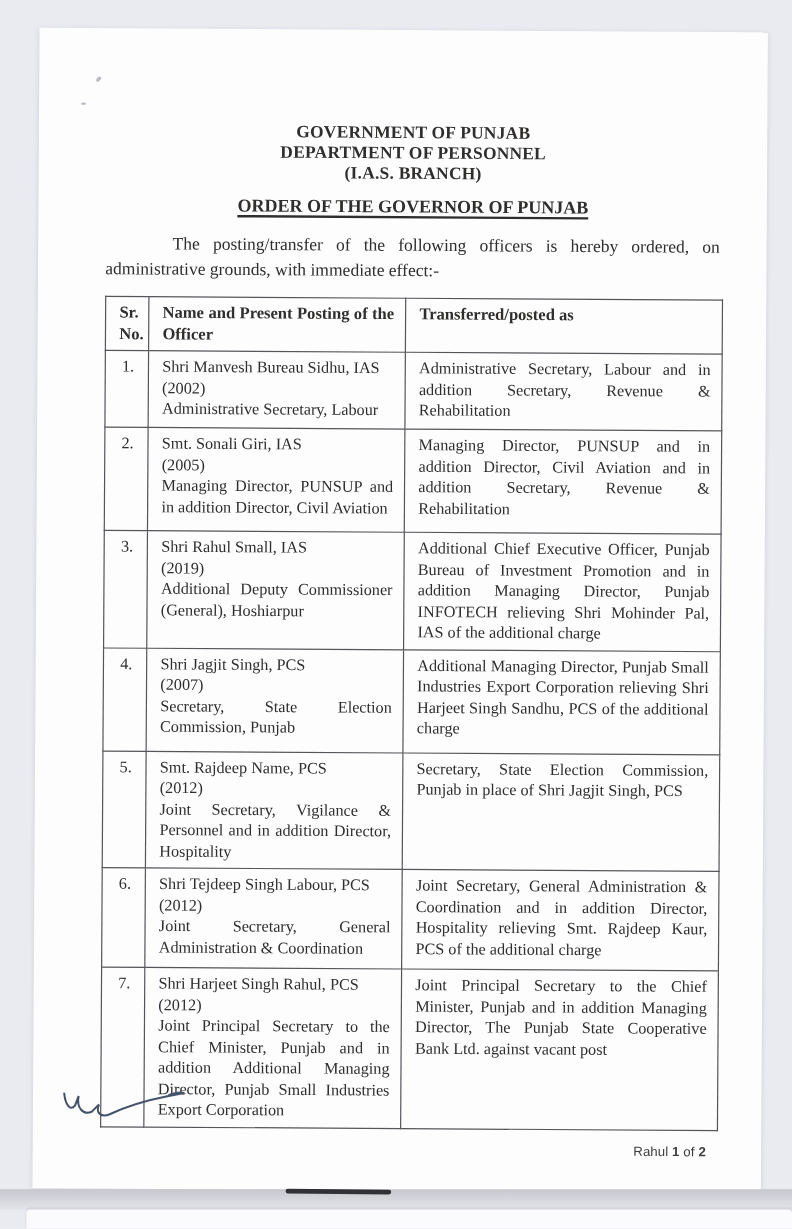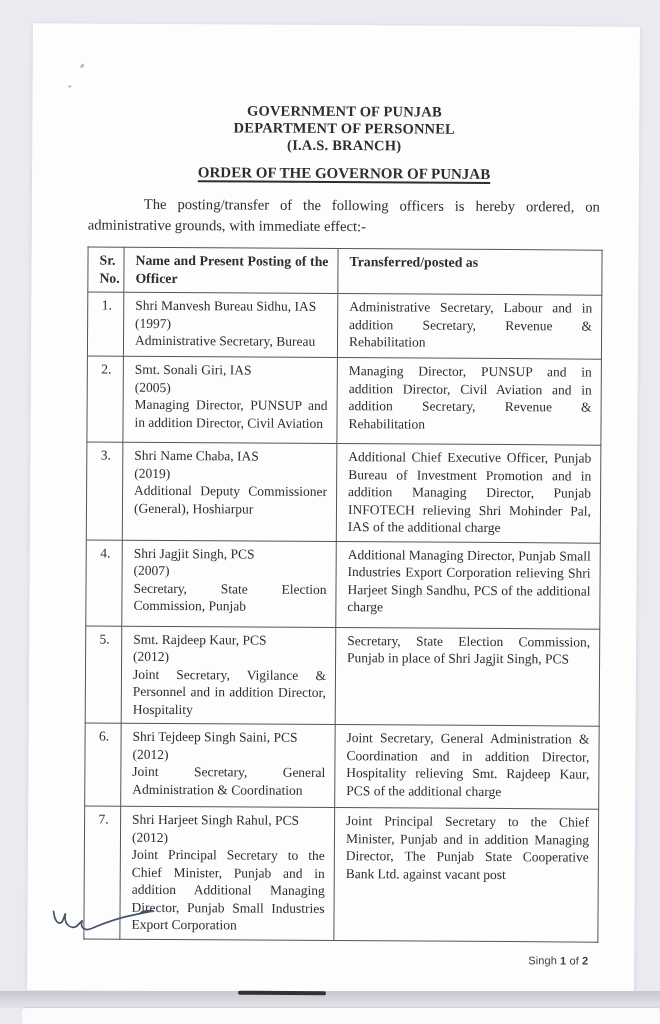--- a/index.html
+++ b/index.html
@@ -112,22 +112,22 @@
             <div class="jh">Name and Present Posting of the Officer</div>
           </th>
           <th>Transferred/posted as</th>
         </tr>
       </thead>
       <tbody id="officers-tbody">
   <tr>
     <td class="c-sr"><span>1.</span></td>
     <td class="c-name">
       <div class="nm">Shri Manvesh Bureau Sidhu, IAS</div>
-      <div class="yr">(1997)</div>
-      <div class="pp">Administrative Secretary, Bureau</div>
+      <div class="yr">(2002)</div>
+      <div class="pp">Administrative Secretary, Labour</div>
     </td>
     <td class="c-trans">
       <div class="tt">Administrative Secretary, Labour and in addition Secretary, Revenue &amp; Rehabilitation</div>
     </td>
   </tr>
 
   <tr>
     <td class="c-sr"><span>2.</span></td>
     <td class="c-name">
       <div class="nm">Smt. Sonali Giri, IAS</div>
@@ -135,21 +135,21 @@
       <div class="pp">Managing Director, PUNSUP and in addition Director, Civil Aviation</div>
     </td>
     <td class="c-trans">
       <div class="tt">Managing Director, PUNSUP and in addition Director, Civil Aviation and in addition Secretary, Revenue &amp; Rehabilitation</div>
     </td>
   </tr>
 
   <tr>
     <td class="c-sr"><span>3.</span></td>
     <td class="c-name">
-      <div class="nm">Shri Name Chaba, IAS</div>
+      <div class="nm">Shri Rahul Small, IAS</div>
       <div class="yr">(2019)</div>
       <div class="pp">Additional Deputy Commissioner (General), Hoshiarpur</div>
     </td>
     <td class="c-trans">
       <div class="tt">Additional Chief Executive Officer, Punjab Bureau of Investment Promotion and in addition Managing Director, Punjab INFOTECH relieving Shri Mohinder Pal, IAS of the additional charge</div>
     </td>
   </tr>
 
   <tr>
     <td class="c-sr"><span>4.</span></td>
@@ -159,33 +159,33 @@
       <div class="pp">Secretary, State Election Commission, Punjab</div>
     </td>
     <td class="c-trans">
       <div class="tt">Additional Managing Director, Punjab Small Industries Export Corporation relieving Shri Harjeet Singh Sandhu, PCS of the additional charge</div>
     </td>
   </tr>
 
   <tr>
     <td class="c-sr"><span>5.</span></td>
     <td class="c-name">
-      <div class="nm">Smt. Rajdeep Kaur, PCS</div>
+      <div class="nm">Smt. Rajdeep Name, PCS</div>
       <div class="yr">(2012)</div>
       <div class="pp">Joint Secretary, Vigilance &amp; Personnel and in addition Director, Hospitality</div>
     </td>
     <td class="c-trans">
       <div class="tt">Secretary, State Election Commission, Punjab in place of Shri Jagjit Singh, PCS</div>
     </td>
   </tr>
 
   <tr>
     <td class="c-sr"><span>6.</span></td>
     <td class="c-name">
-      <div class="nm">Shri Tejdeep Singh Saini, PCS</div>
+      <div class="nm">Shri Tejdeep Singh Labour, PCS</div>
       <div class="yr">(2012)</div>
       <div class="pp">Joint Secretary, General Administration &amp; Coordination</div>
     </td>
     <td class="c-trans">
       <div class="tt">Joint Secretary, General Administration &amp; Coordination and in addition Director, Hospitality relieving Smt. Rajdeep Kaur, PCS of the additional charge</div>
     </td>
   </tr>
 
   <tr>
     <td class="c-sr"><span>7.</span></td>
@@ -201,21 +201,21 @@
 </tbody>
     </table>
 
     <div class="signature">
       <svg width="130" height="42" viewBox="0 0 130 42">
         <path d="M12 6 C13 15 17 21 21 16 L24 8 C22 18 28 24 35 21 L41 15 C38 22 43 26 50 23 C63 17 82 11 97 8 L112 5 C108 4 102 5 99 7" fill="none" stroke="#44536b" stroke-width="1.7" stroke-linecap="round"></path>
       </svg>
     </div>
 
     <div class="page-footer">
-      <span>Singh</span>&nbsp;<b>1</b>
+      <span>Rahul</span>&nbsp;<b>1</b>
       <span>of</span>
       <b>2</b>
     </div>
 
   </div>
 </div>
 
 <div class="page-gap">
   <div class="dark-line"></div>
 </div>

